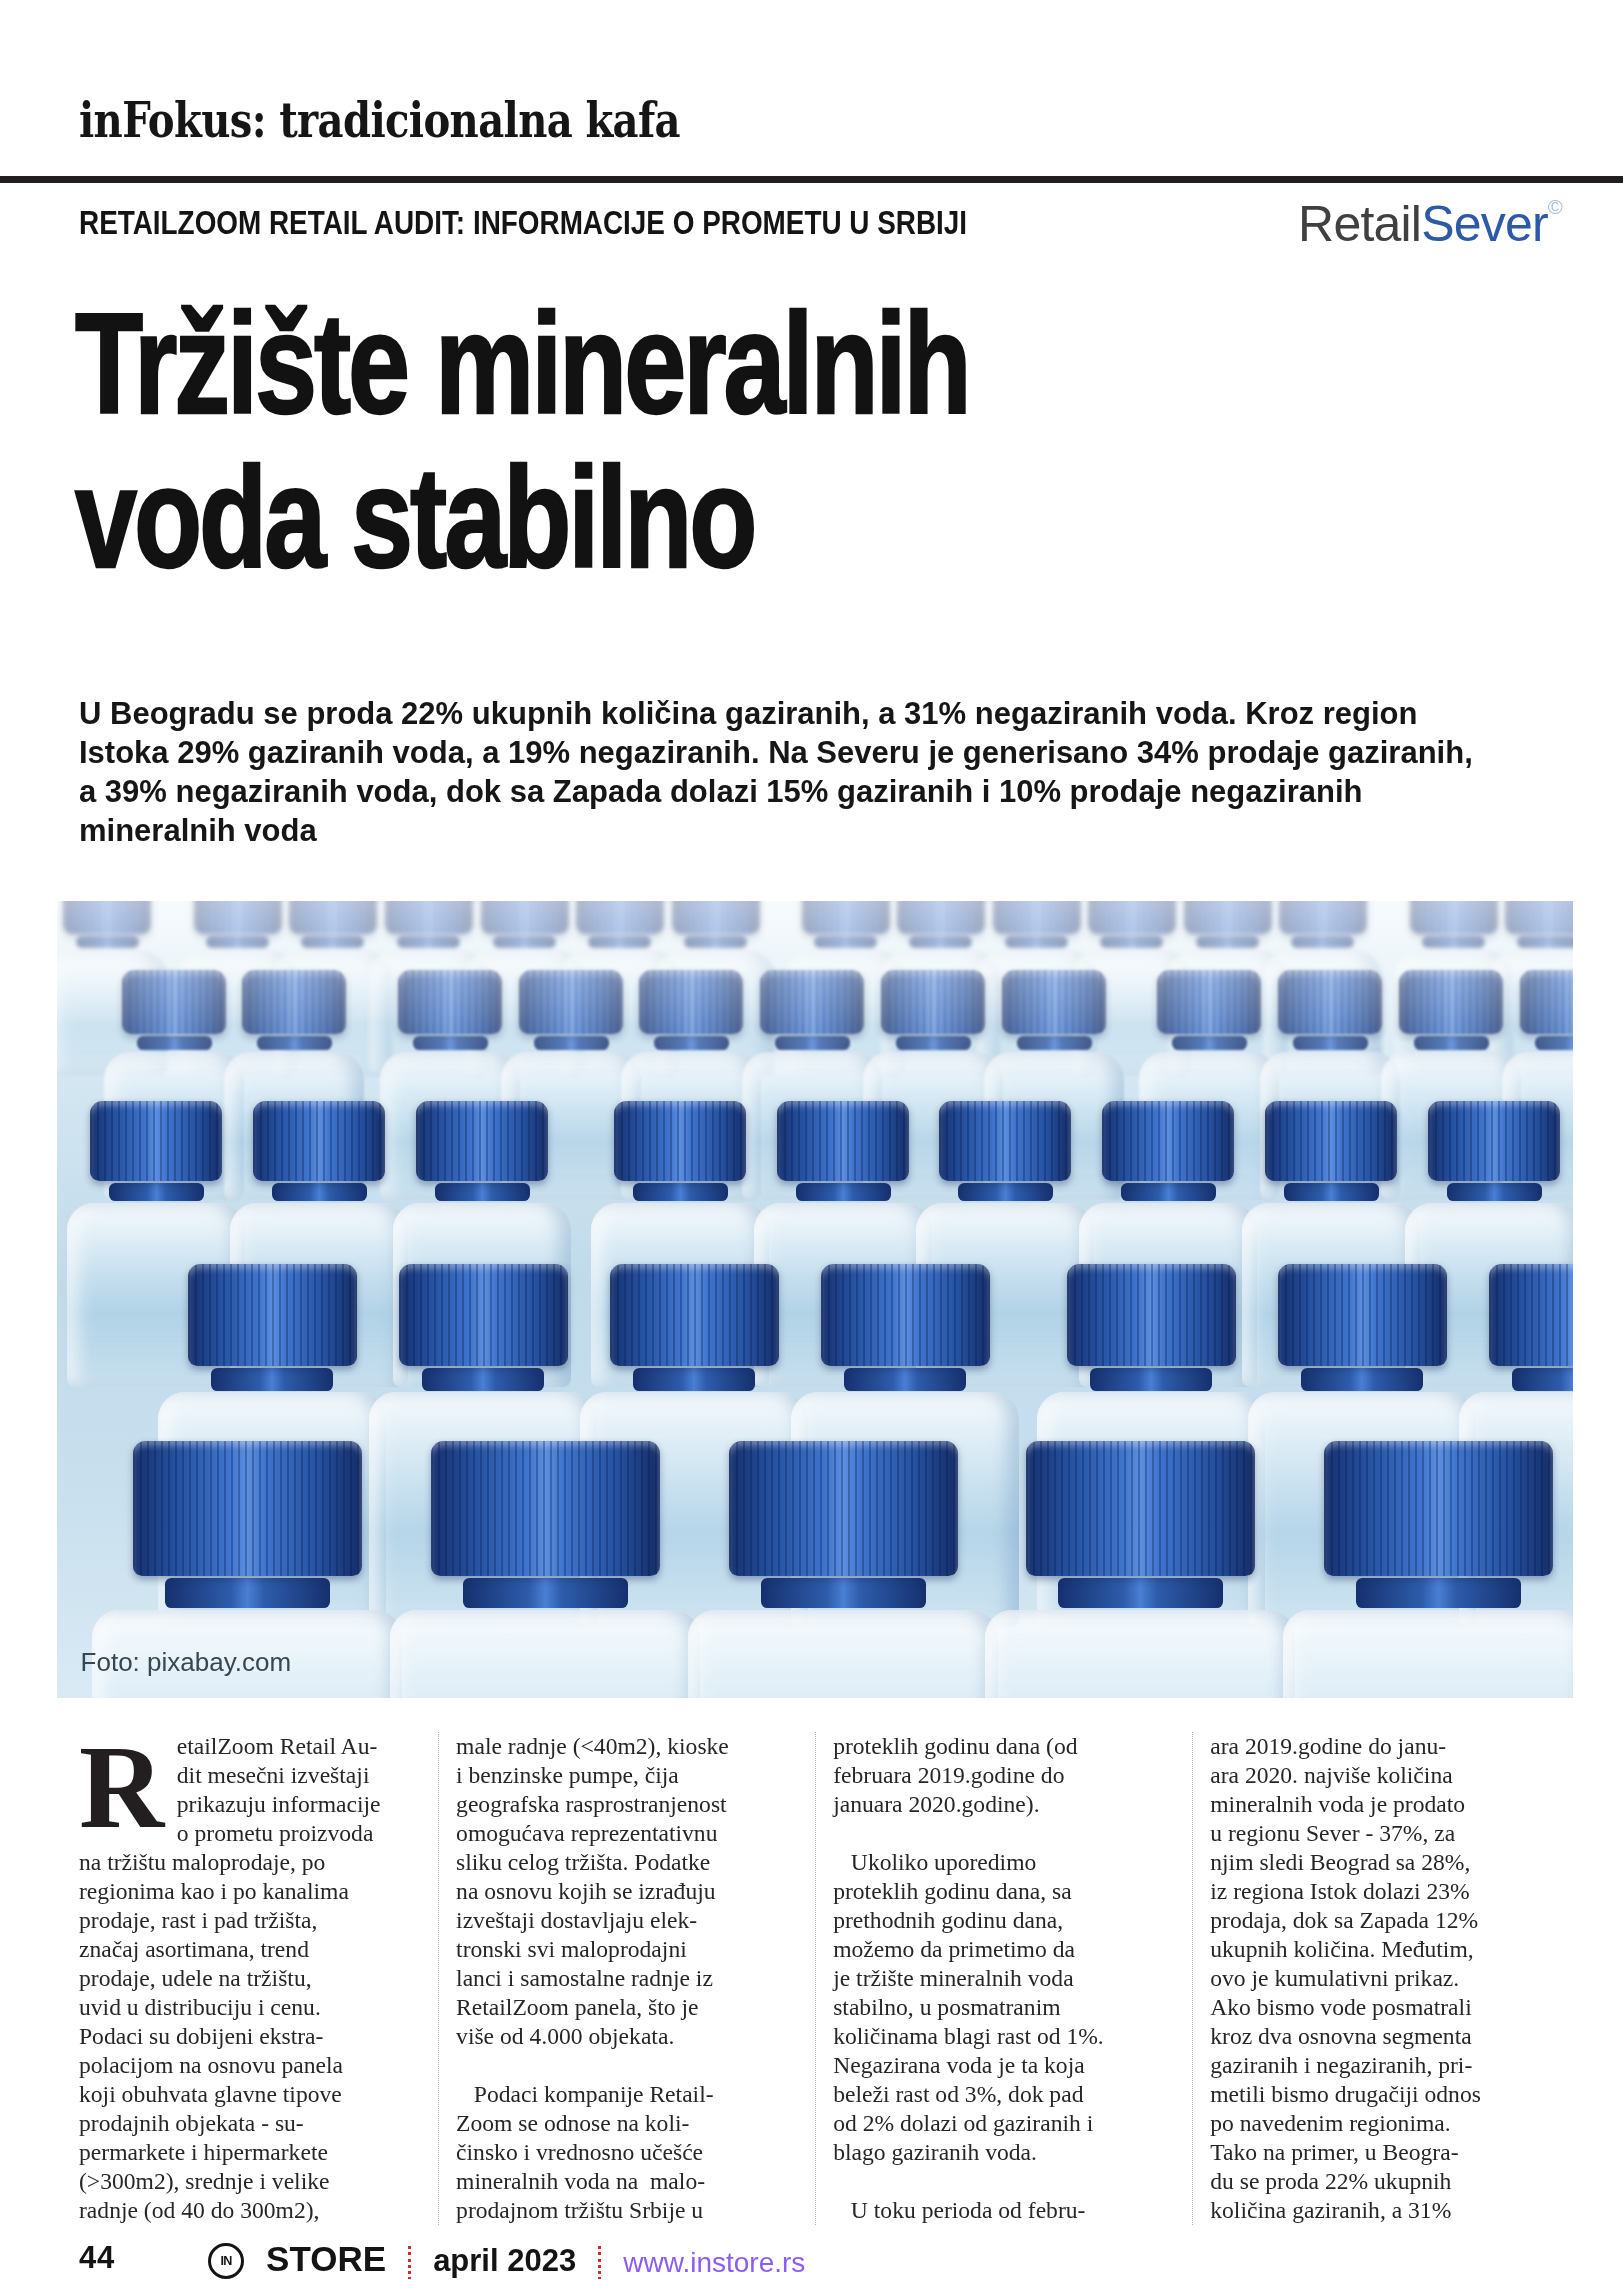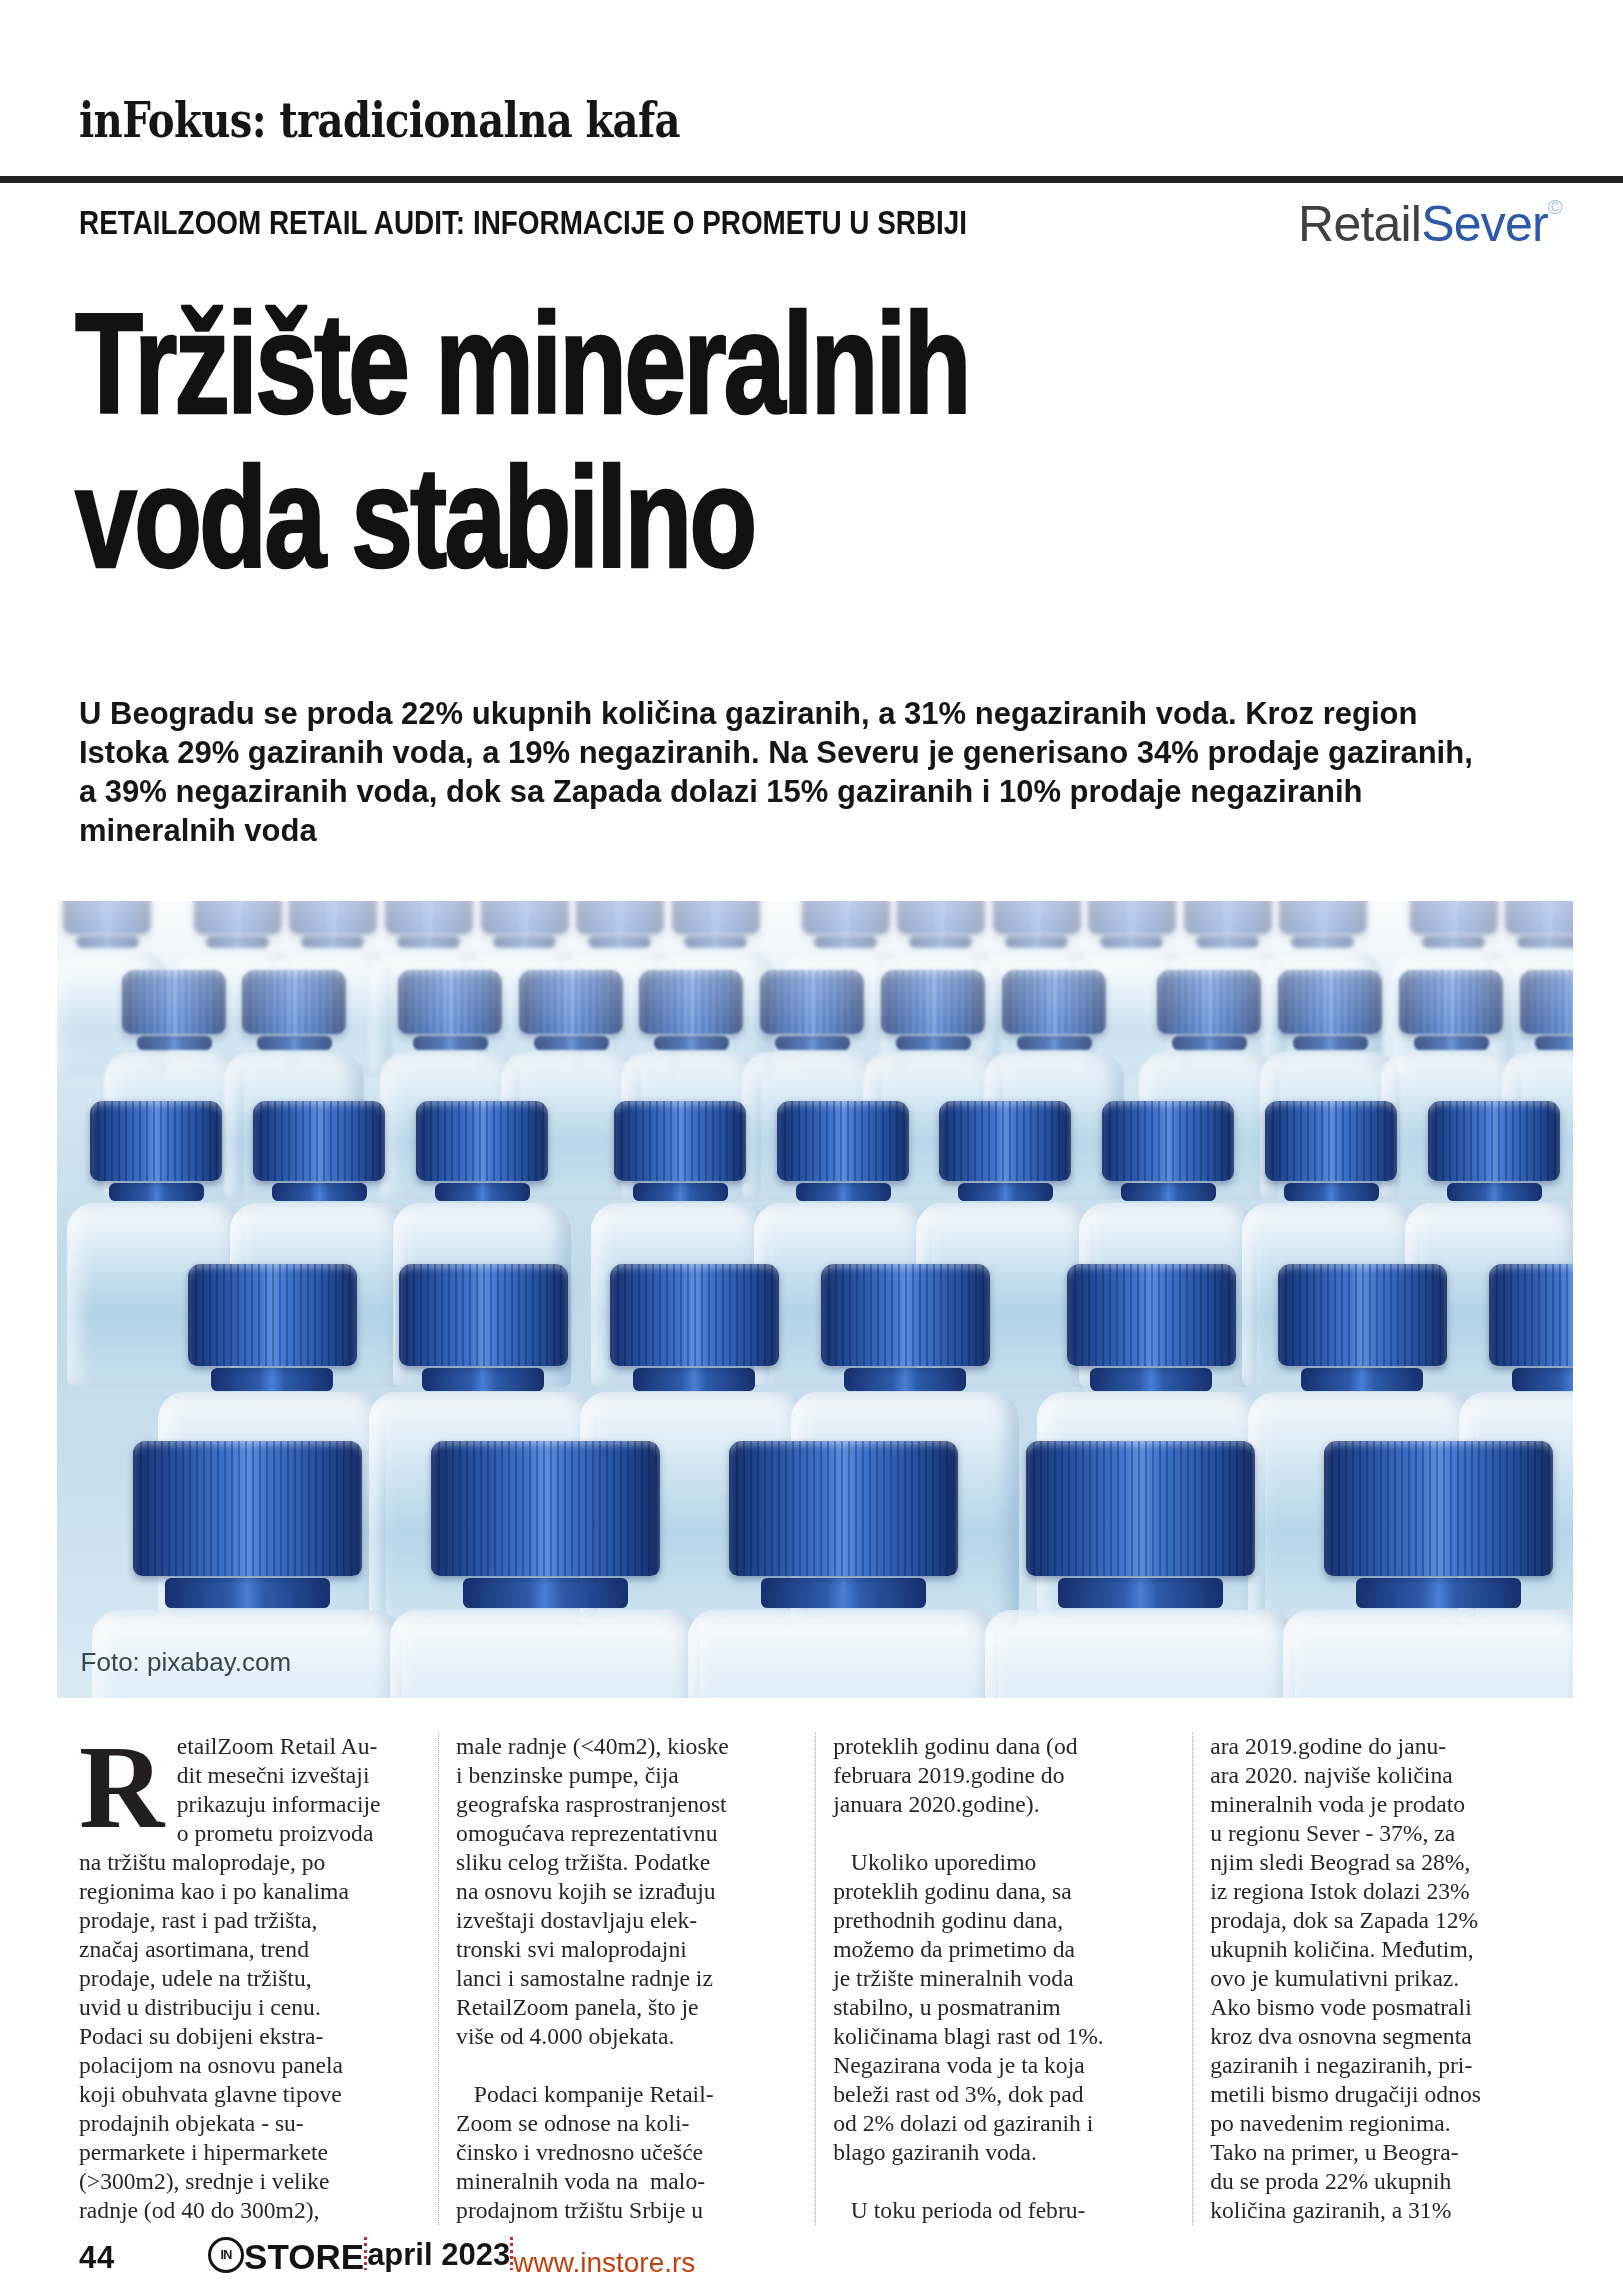--- a/index.html
+++ b/index.html
@@ -48,27 +48,27 @@
   .columns{position:absolute;left:79px;top:1732px;width:1476px;display:flex;align-items:flex-start;}
   .col{width:346px;font-family:"Liberation Serif",serif;font-size:23.6px;line-height:29px;color:#262626;}
   .col+.col{margin-left:14px;padding-left:17.3px;border-left:1.6px dotted #b0b0b0;}
   .coltext{white-space:pre-wrap;}
   .dropcap{float:left;font-family:"Liberation Serif",serif;font-weight:bold;font-size:118px;line-height:93px;
            padding:9.4px 12.6px 0 0;color:#231f20;}
 
   
   .footer{position:absolute;left:79px;top:2237px;display:flex;align-items:center;}
   .page-num{font-weight:bold;font-size:31px;letter-spacing:0.8px;color:#141414;}
-  .footer-brand{display:flex;align-items:flex-start;margin-left:93px;gap:0;}
+  .footer-brand{display:flex;align-items:flex-end;margin-left:93px;gap:22px;}
   .in-circle{width:30px;height:30px;border:3.1px solid #141414;border-radius:50%;display:flex;align-items:center;
              justify-content:center;font-weight:bold;font-size:12.6px;letter-spacing:-0.8px;color:#141414;}
   .store{font-weight:bold;font-size:35px;color:#141414;}
   .dots{width:3.1px;height:33px;background:repeating-linear-gradient(180deg,#cf2a27 0 3.1px,rgba(0,0,0,0) 3.1px 6.3px);}
   .issue{font-weight:bold;font-size:31px;color:#141414;}
-  .website{font-size:28px;color:#c2410c;margin-top:10px;}
+  .website{font-size:28px;color:#8b5cf6;margin-top:10px;}
 </style>
 </head>
 <body>
 
 <div class="page">
 
   <div class="kicker">inFokus: tradicionalna kafa</div>
   <div class="top-rule"></div>
 
   <div class="section-title">RETAILZOOM RETAIL AUDIT: INFORMACIJE O PROMETU U SRBIJI</div>

